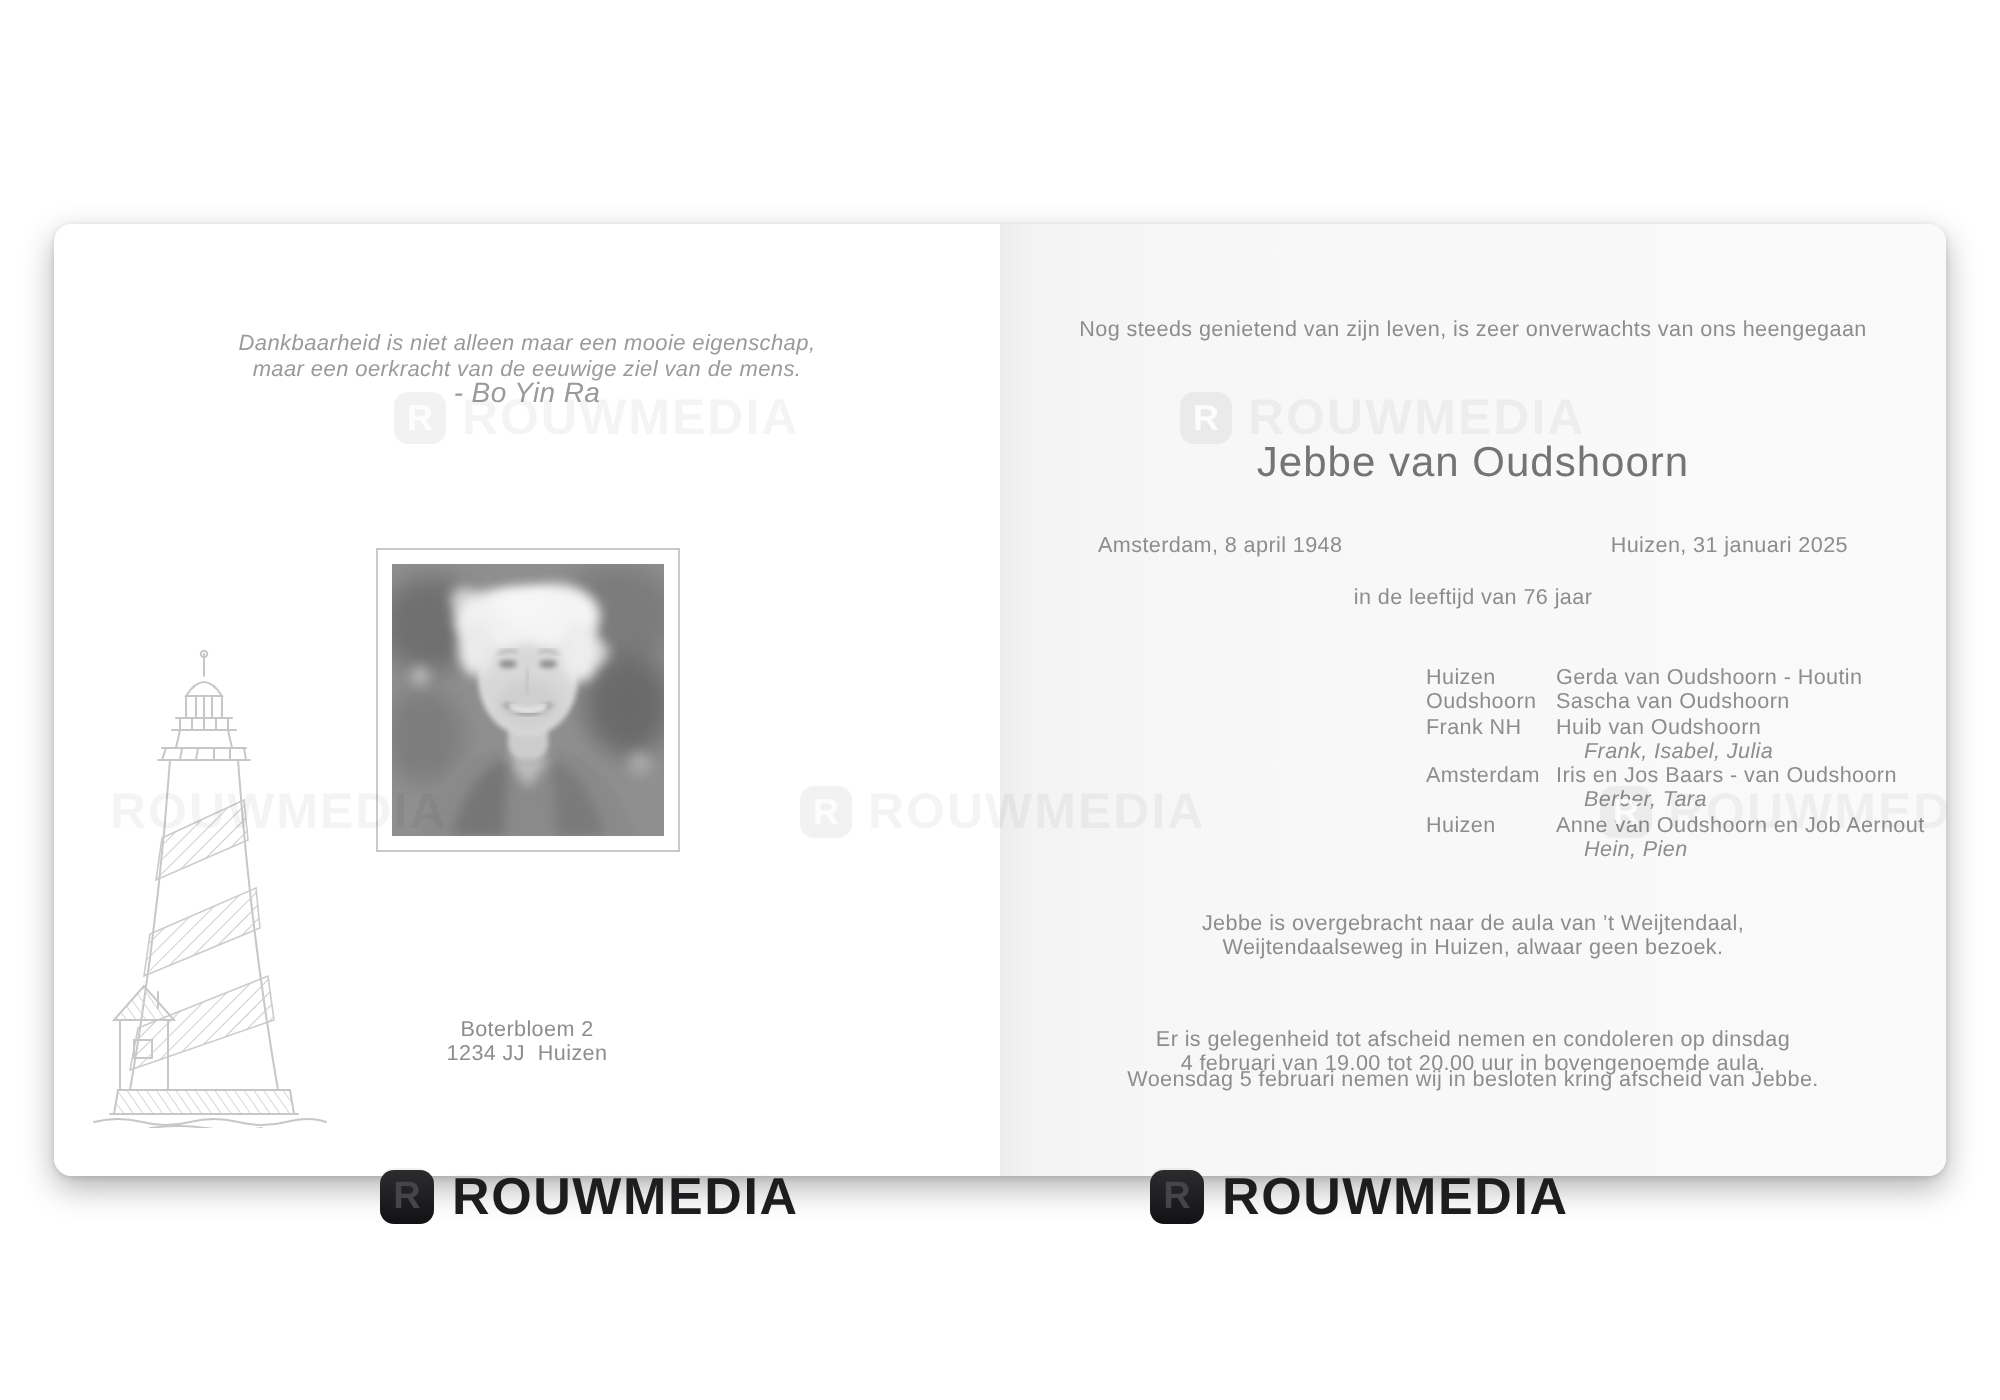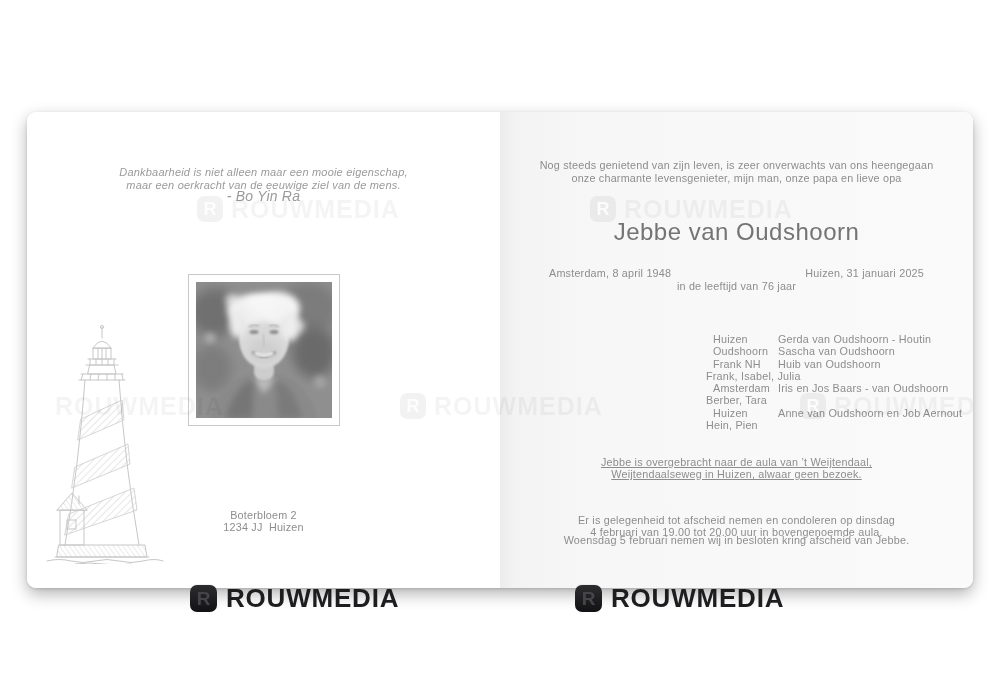--- a/index.html
+++ b/index.html
@@ -34,32 +34,32 @@
     position:absolute;left:161px;top:162px;width:136px;height:136px;
     border:1px solid #c9c9c9;background:#ffffff;padding:7px;
   }
   .photo-frame svg{display:block;}
   .address{top:385px;line-height:12.3px;}
   .lighthouse{position:absolute;left:18px;top:212px;}
 
   
   .intro{top:47px;line-height:12.5px;}
   .deceased-name{
-    top:106px;color:#747474;font-size:24px;line-height:28px;letter-spacing:0.5px;
+    top:106px;color:#747474;font-size:21px;line-height:28px;letter-spacing:0.5px;
   }
   .dates{top:155px;left:0;width:100%;box-sizing:border-box;padding:0 49px;
          display:flex;justify-content:space-between;align-items:center;}
-  .age{top:168px;}
+  .age{top:181px;}
   .family{position:absolute;left:177px;top:221px;color:#8d8d8d;
           font-size:10.8px;line-height:12.3px;letter-spacing:0.2px;}
   .fam-row{white-space:nowrap;}
   .fam-place{display:inline-block;width:65px;vertical-align:top;padding-left:36px;}
-  .fam-children{margin-left:29px;}
+  .fam-children{margin-left:115px;font-style:italic;}
   .fam-children:empty{display:none;}
-  .p1{top:344px;text-decoration:underline;}
+  .p1{top:344px;}
   .p2{top:381px;margin-top:21px;}
   .p3{top:422px;}
 
   
   .wm{position:absolute;display:flex;align-items:center;gap:8px;height:26px;z-index:6;}
   .wm .wm-badge{
     width:26px;height:26px;border-radius:7px;background:rgba(0,0,0,0.05);
     color:rgba(255,255,255,0.85);font-weight:bold;font-size:18px;
     display:flex;align-items:center;justify-content:center;flex:0 0 auto;
   }
@@ -212,21 +212,20 @@
       </div>
       <div class="wm" style="left:163px;top:472px">
         <span class="wm-badge">R</span>
         <span class="wm-txt">ROUWMEDIA</span>
       </div>
     </div>
 
     <div class="page right">
 
       <div class="t center intro">Nog steeds genietend van zijn leven, is zeer onverwachts van ons heengegaan</div>
-      <div class="t center intro" style="top:60px">onze charmante levensgenieter, mijn man, onze papa en lieve opa</div>
 
       <div class="t center deceased-name">Jebbe van Oudshoorn</div>
 
       <div class="t dates">
         <span>Amsterdam, 8 april 1948</span>
         <span>Huizen, 31 januari 2025</span>
       </div>
 
       <div class="t center age">in de leeftijd van 76 jaar</div>
 

